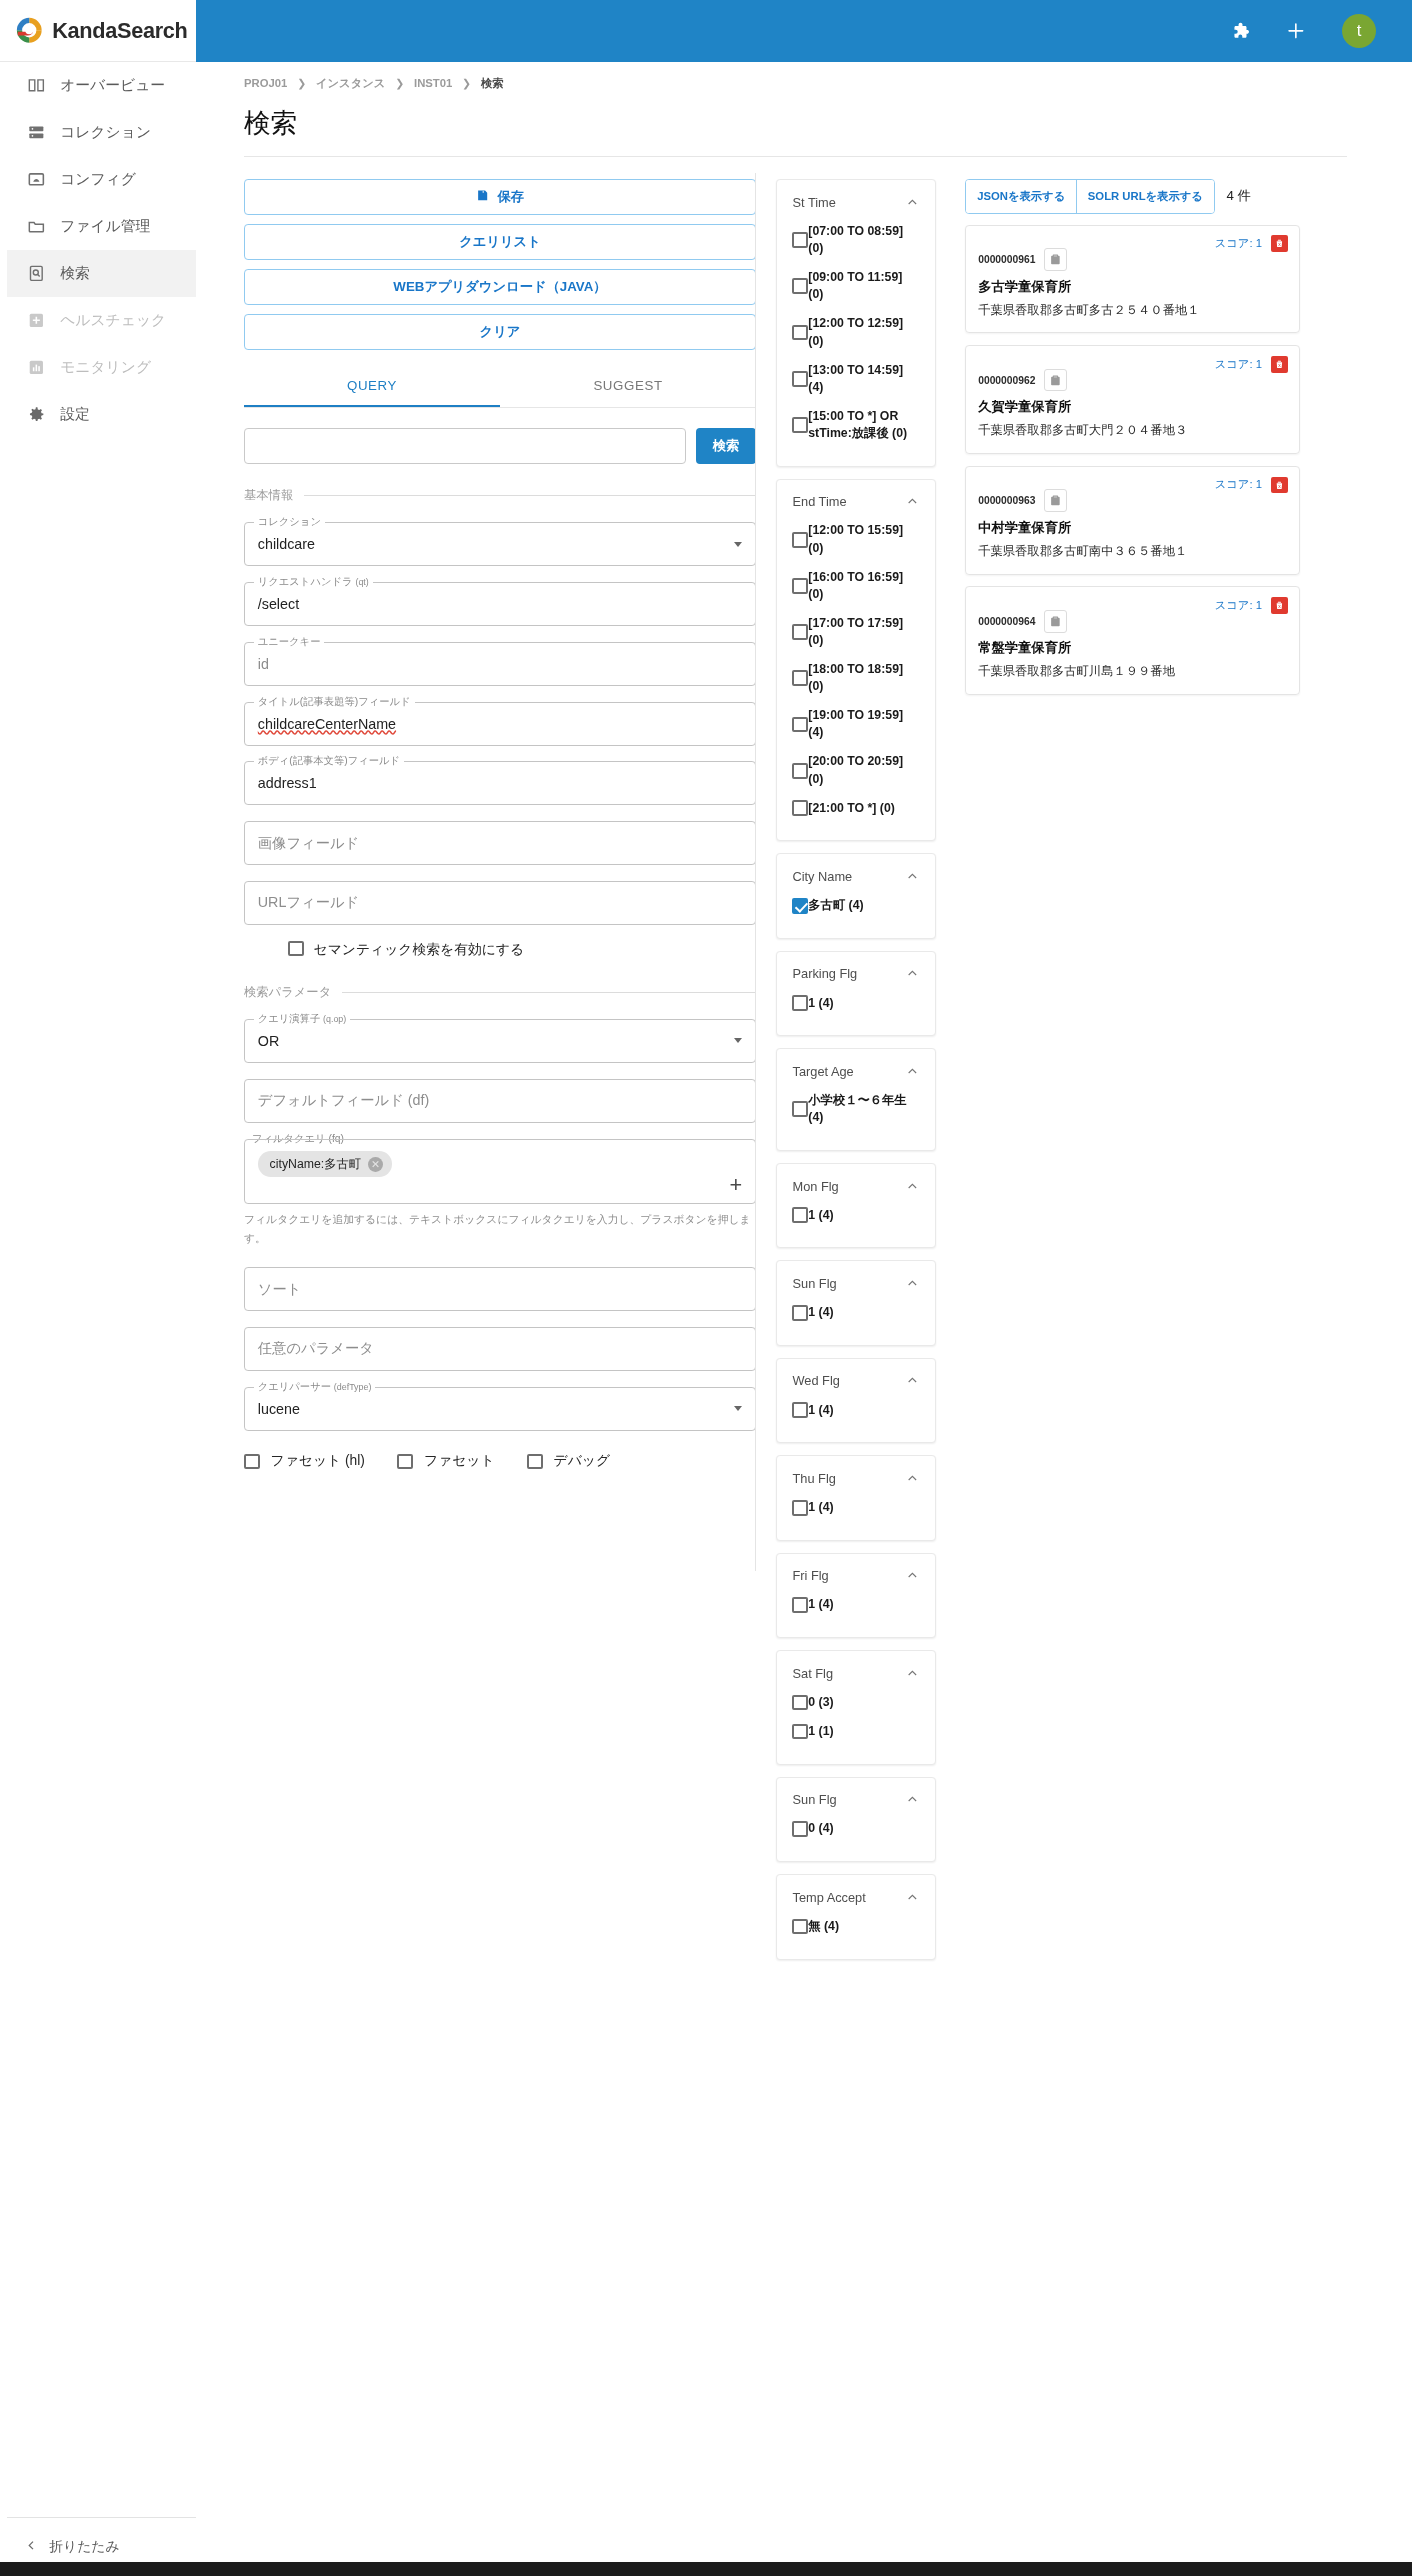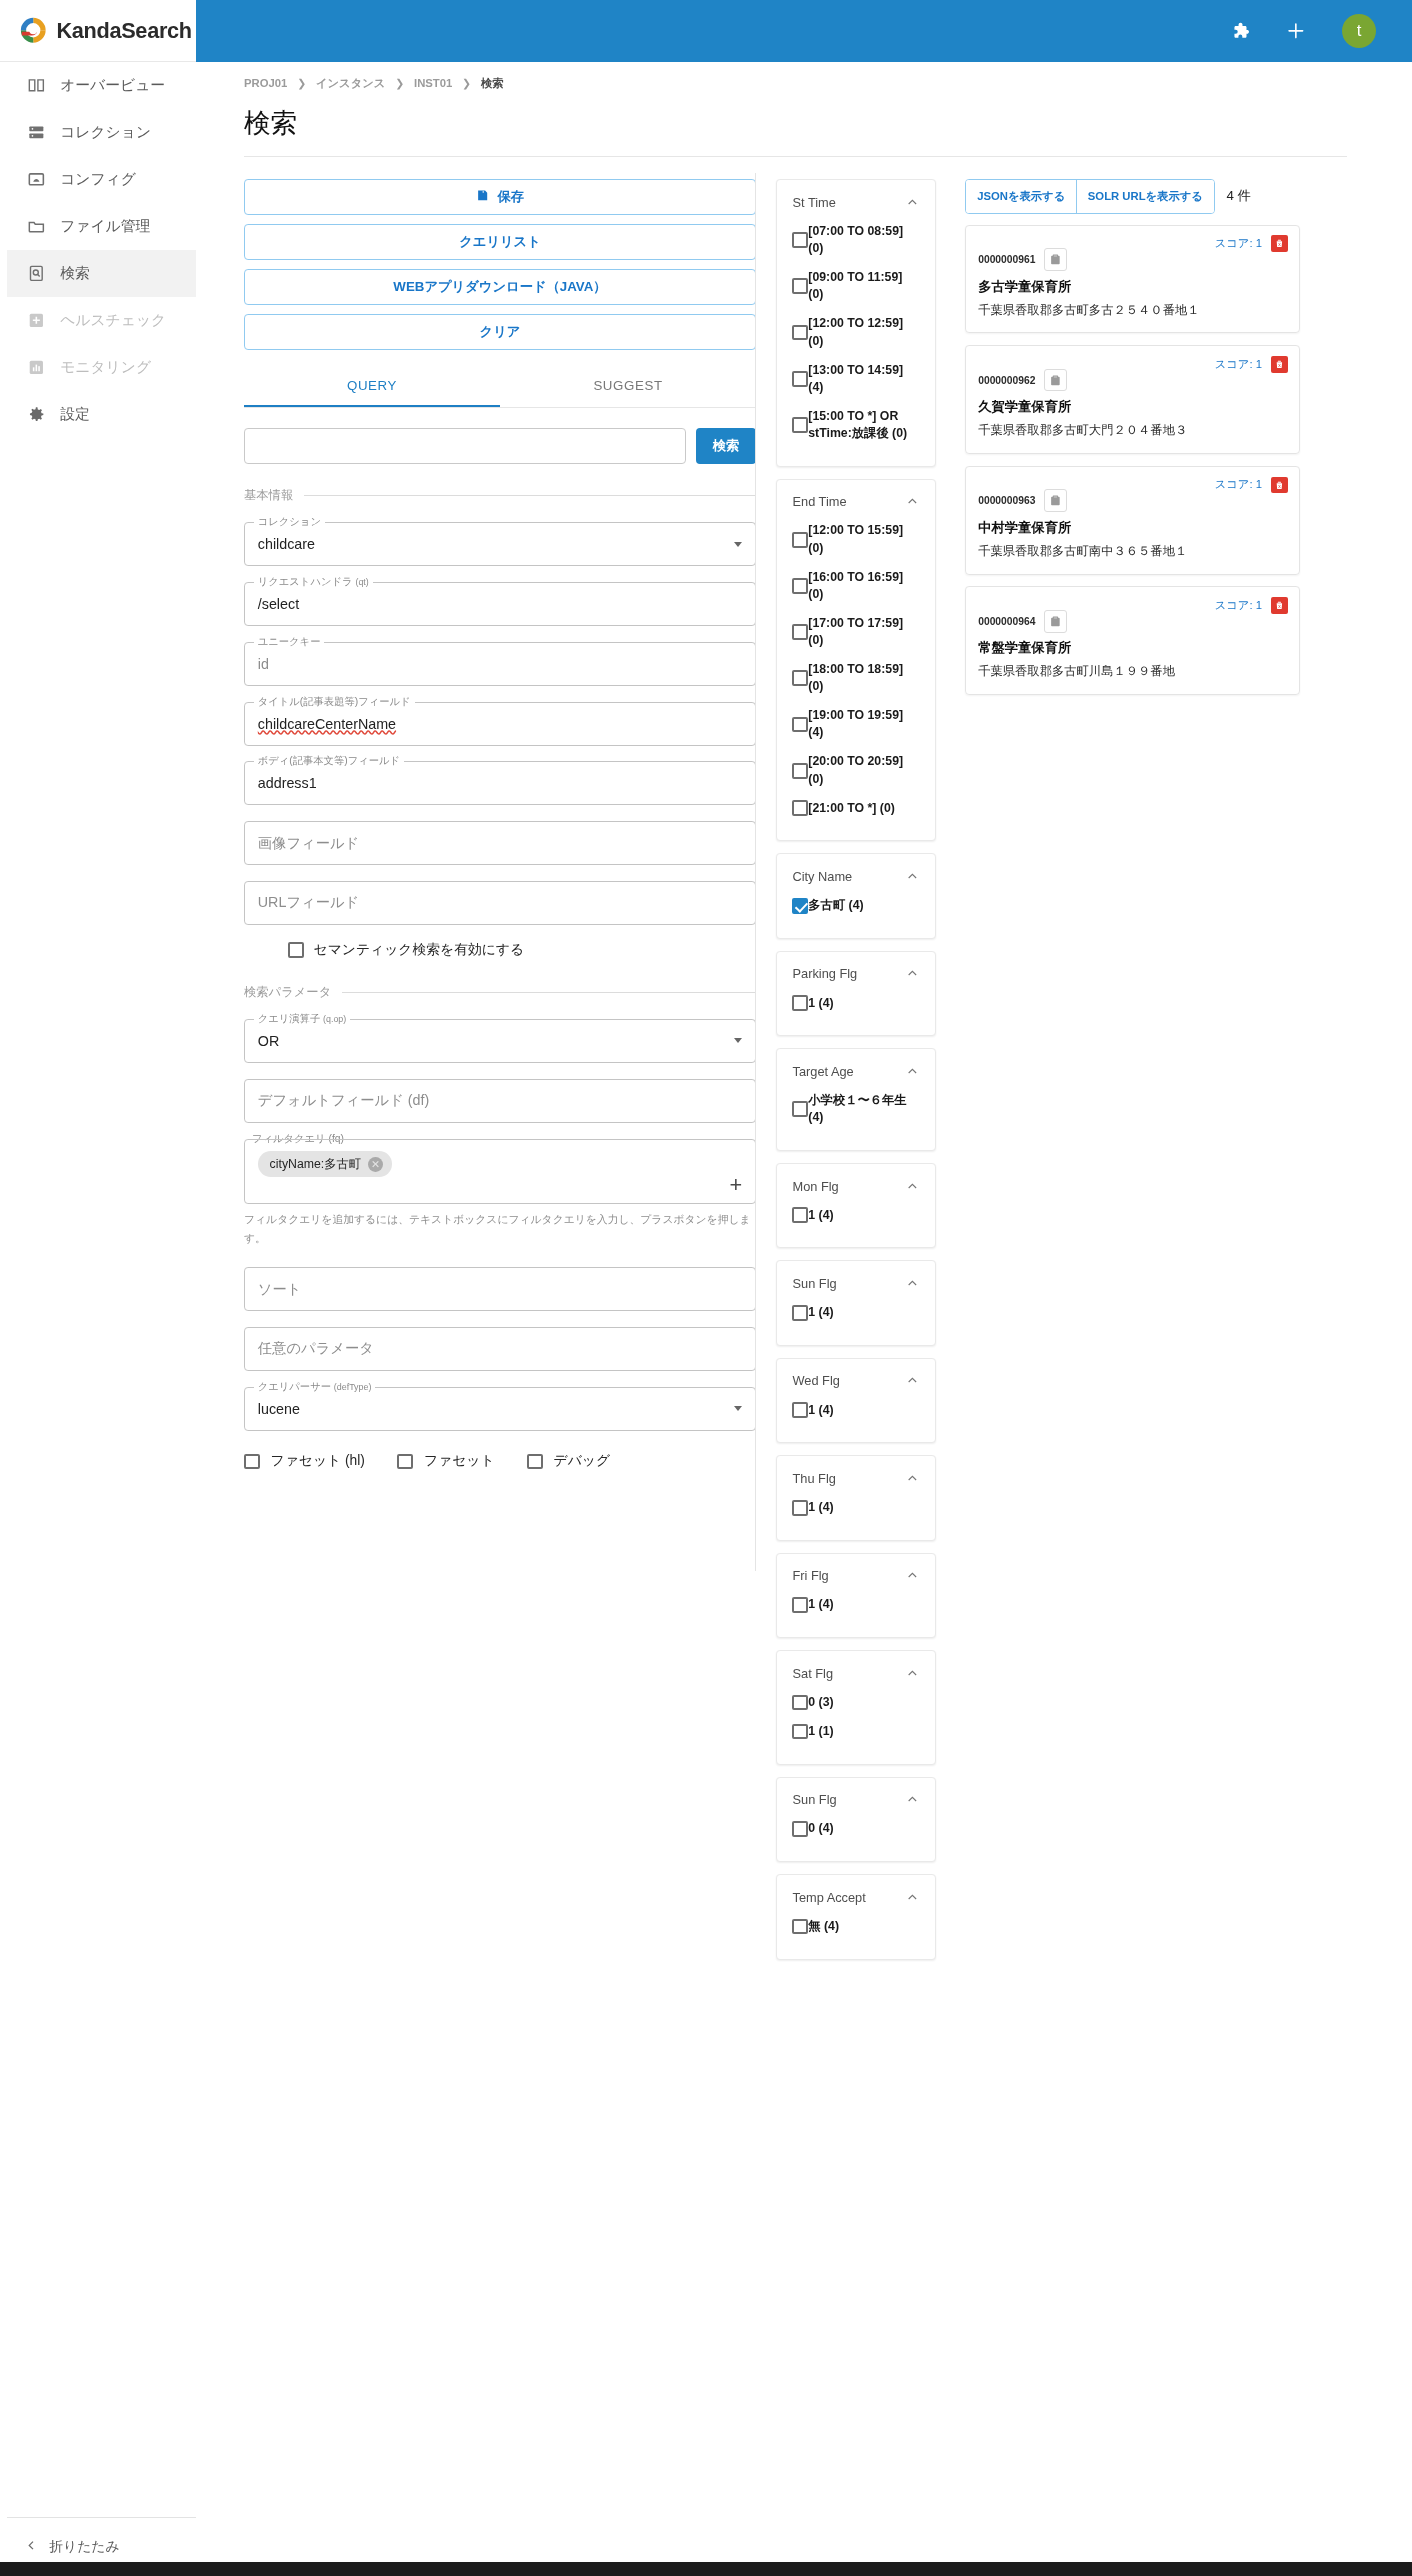--- a/index.html
+++ b/index.html
@@ -13,21 +13,21 @@
     position:relative;
   }
 
   
   #topbar {
     position:absolute; left:0; top:0; width:1412px; height:62px;
     display:flex; align-items:stretch;
   }
   #brand {
     width:196px; background:#fff; display:flex; align-items:center;
-    padding-left:13.8px; gap:7.9px; border-bottom:1px solid #e8e8e8;justify-content:center;
+    padding-left:13.8px; gap:7.9px; border-bottom:1px solid #e8e8e8;
   }
   #brand-logo { width:30.5px; height:30.5px; position:relative; flex:none; }
   #brand-text { font-size:21.7px; font-weight:700; color:#2b2b2b; letter-spacing:-0.3px; }
   #topbar-blue {
     flex:1; background:#1f84c6; display:flex; align-items:center;
     justify-content:flex-end; padding-right:36px; gap:35px;
   }
   .tb-icon { color:#fff; display:flex; align-items:center; justify-content:center; cursor:pointer; }
   #avatar {
     width:34px; height:34px; border-radius:50%; background:#7aa632;
@@ -133,21 +133,21 @@
     border-top:5.9px solid #666;
   }
 
   .plainfield {
     width:512px; height:44px; margin-bottom:15.8px;
     border:1px solid #c4c4c4; border-radius:3.9px;
     display:flex; align-items:center; padding:0 12.8px;
     font-size:14.3px; color:#8d8d8d;
   }
 
-  .cbrow { display:flex; align-items:center; gap:9.8px; margin:3.9px 0 7.9px;padding-left:44px; }
+  .cbrow { display:flex; gap:9.8px; margin:3.9px 0 7.9px;padding-left:44px; }
   .cbox {
     width:15.8px; height:15.8px; border:2px solid #6e6e6e; border-radius:2px;
     flex:none; background:#fff; cursor:pointer;
   }
   .cbox.checked { background:#1f84c6; border-color:#1f84c6; position:relative; }
   .cbox.checked::after {
     content:""; position:absolute; left:3.9px; top:0px; width:4.9px; height:9.8px;
     border:solid #fff; border-width:0 2px 2px 0; transform:rotate(43deg);
   }
   .cblabel { font-size:13.8px; color:#262626; }

